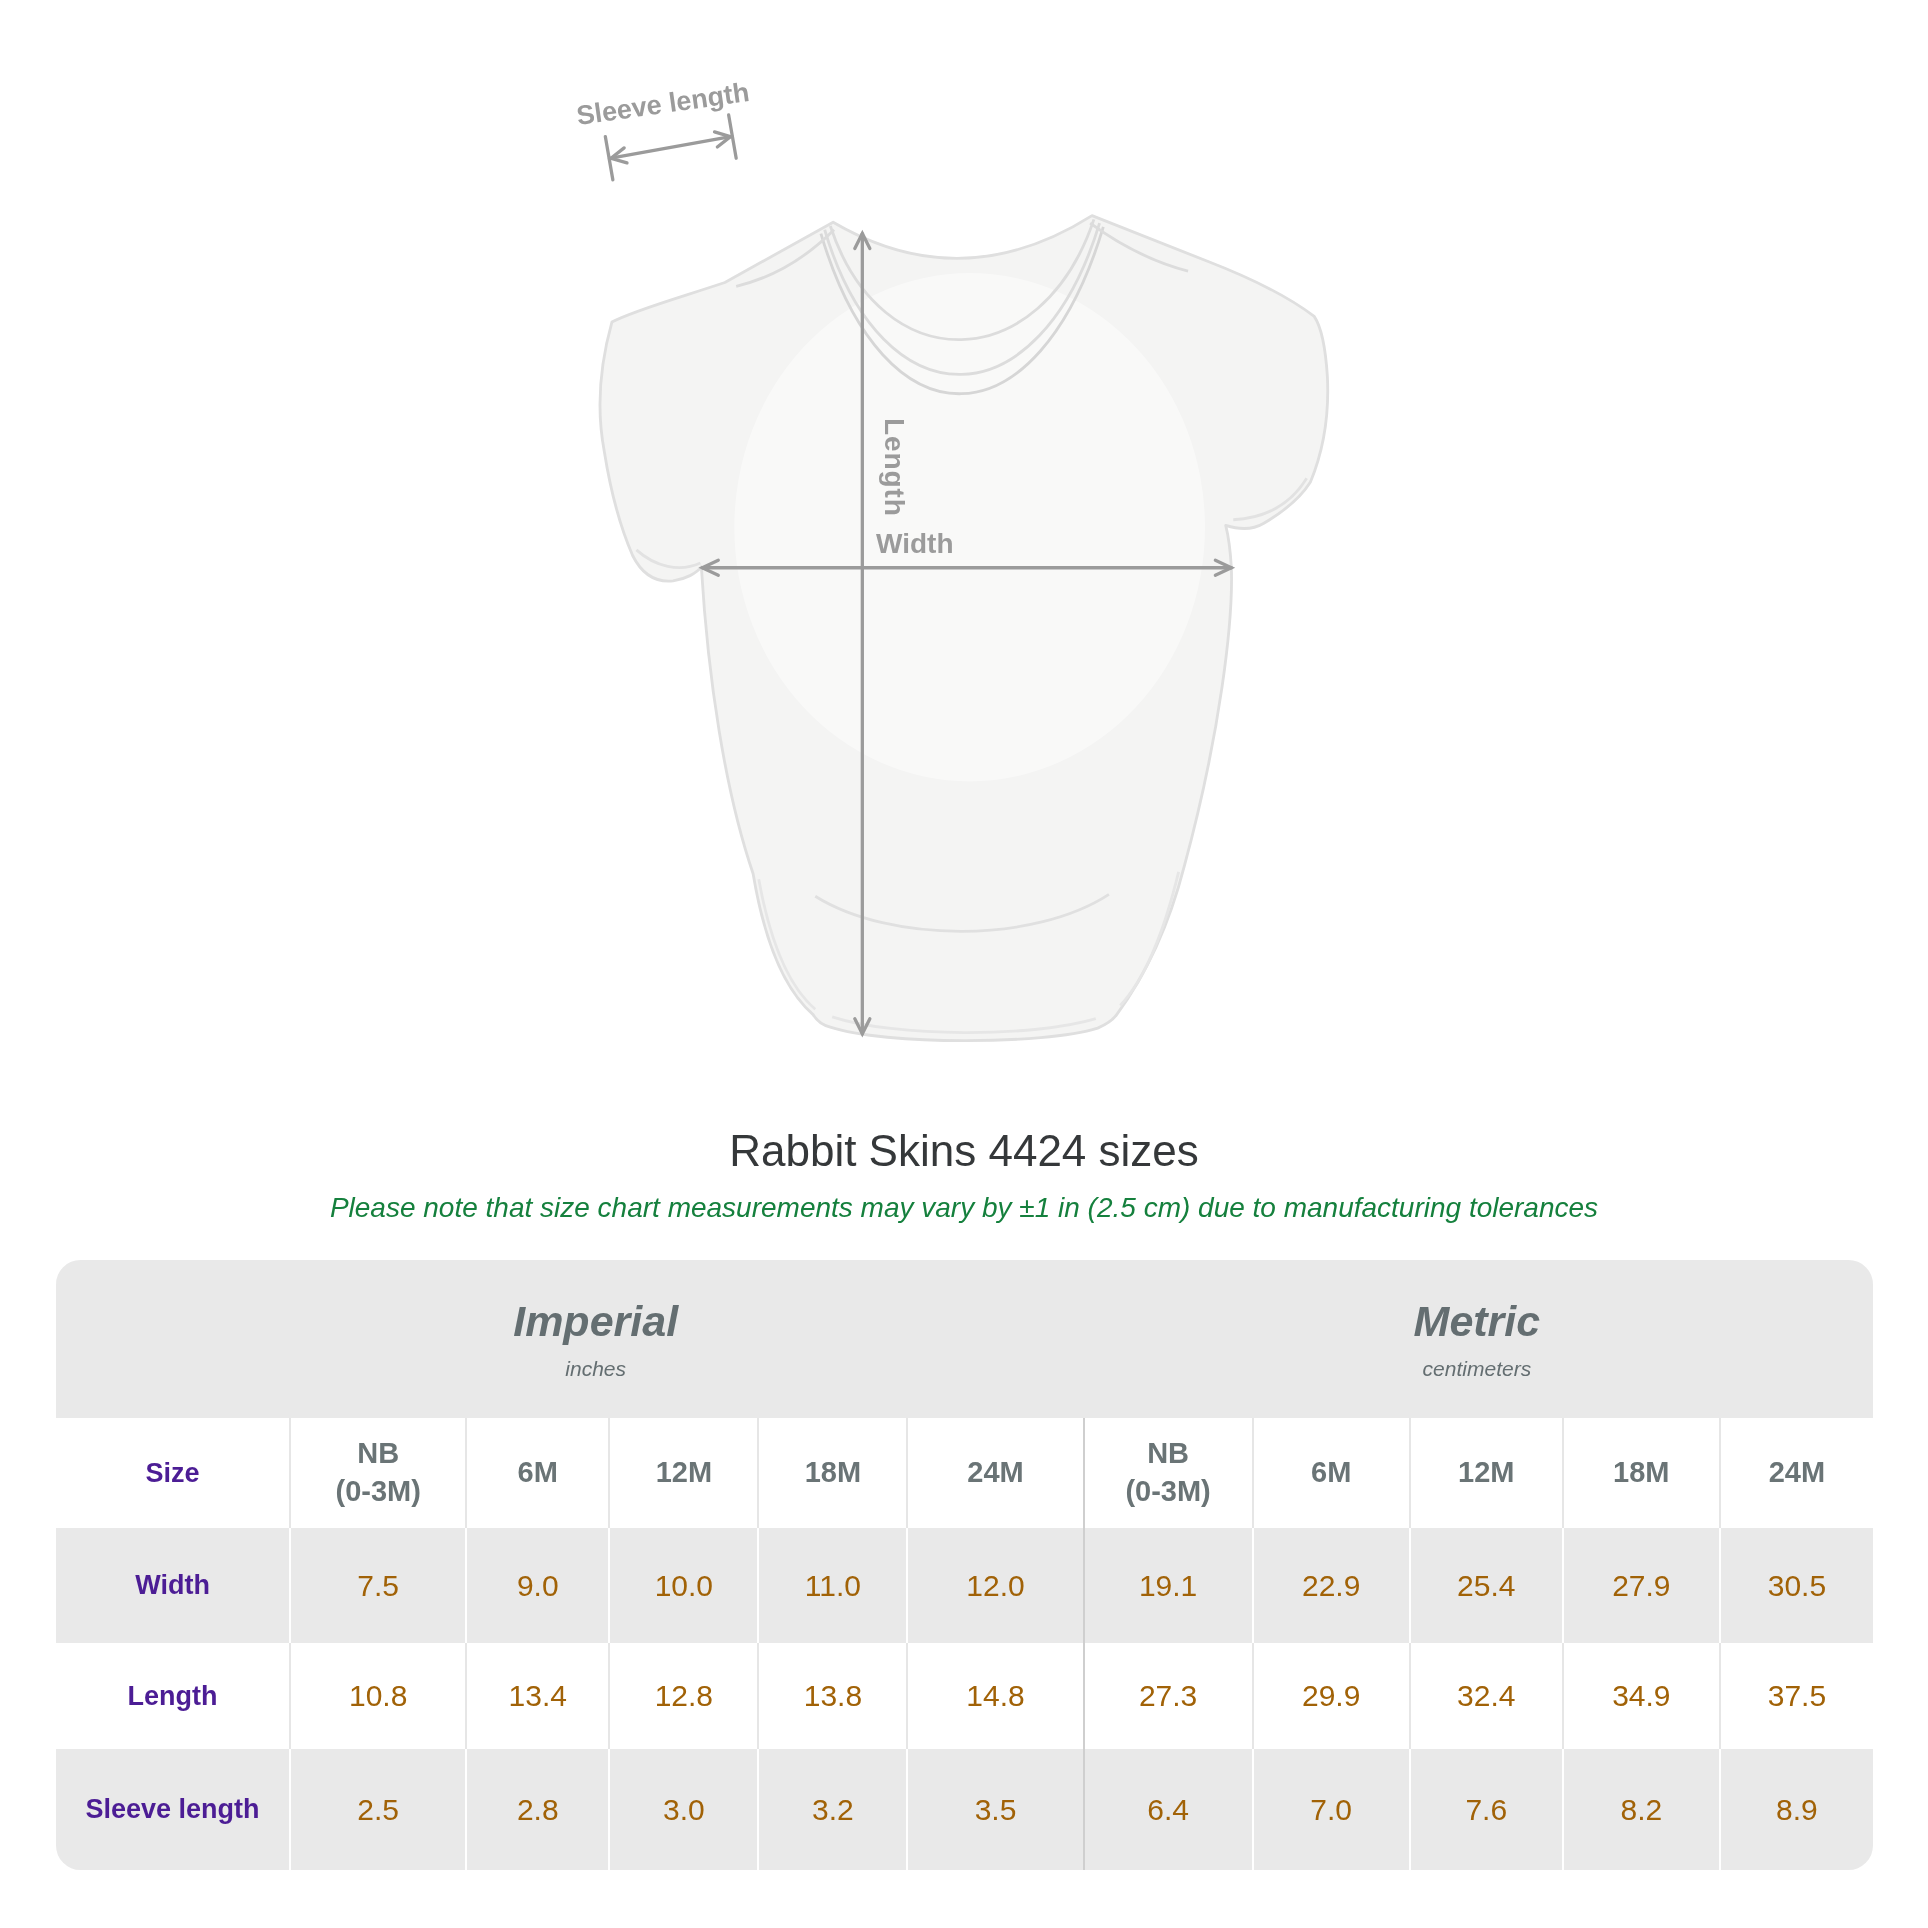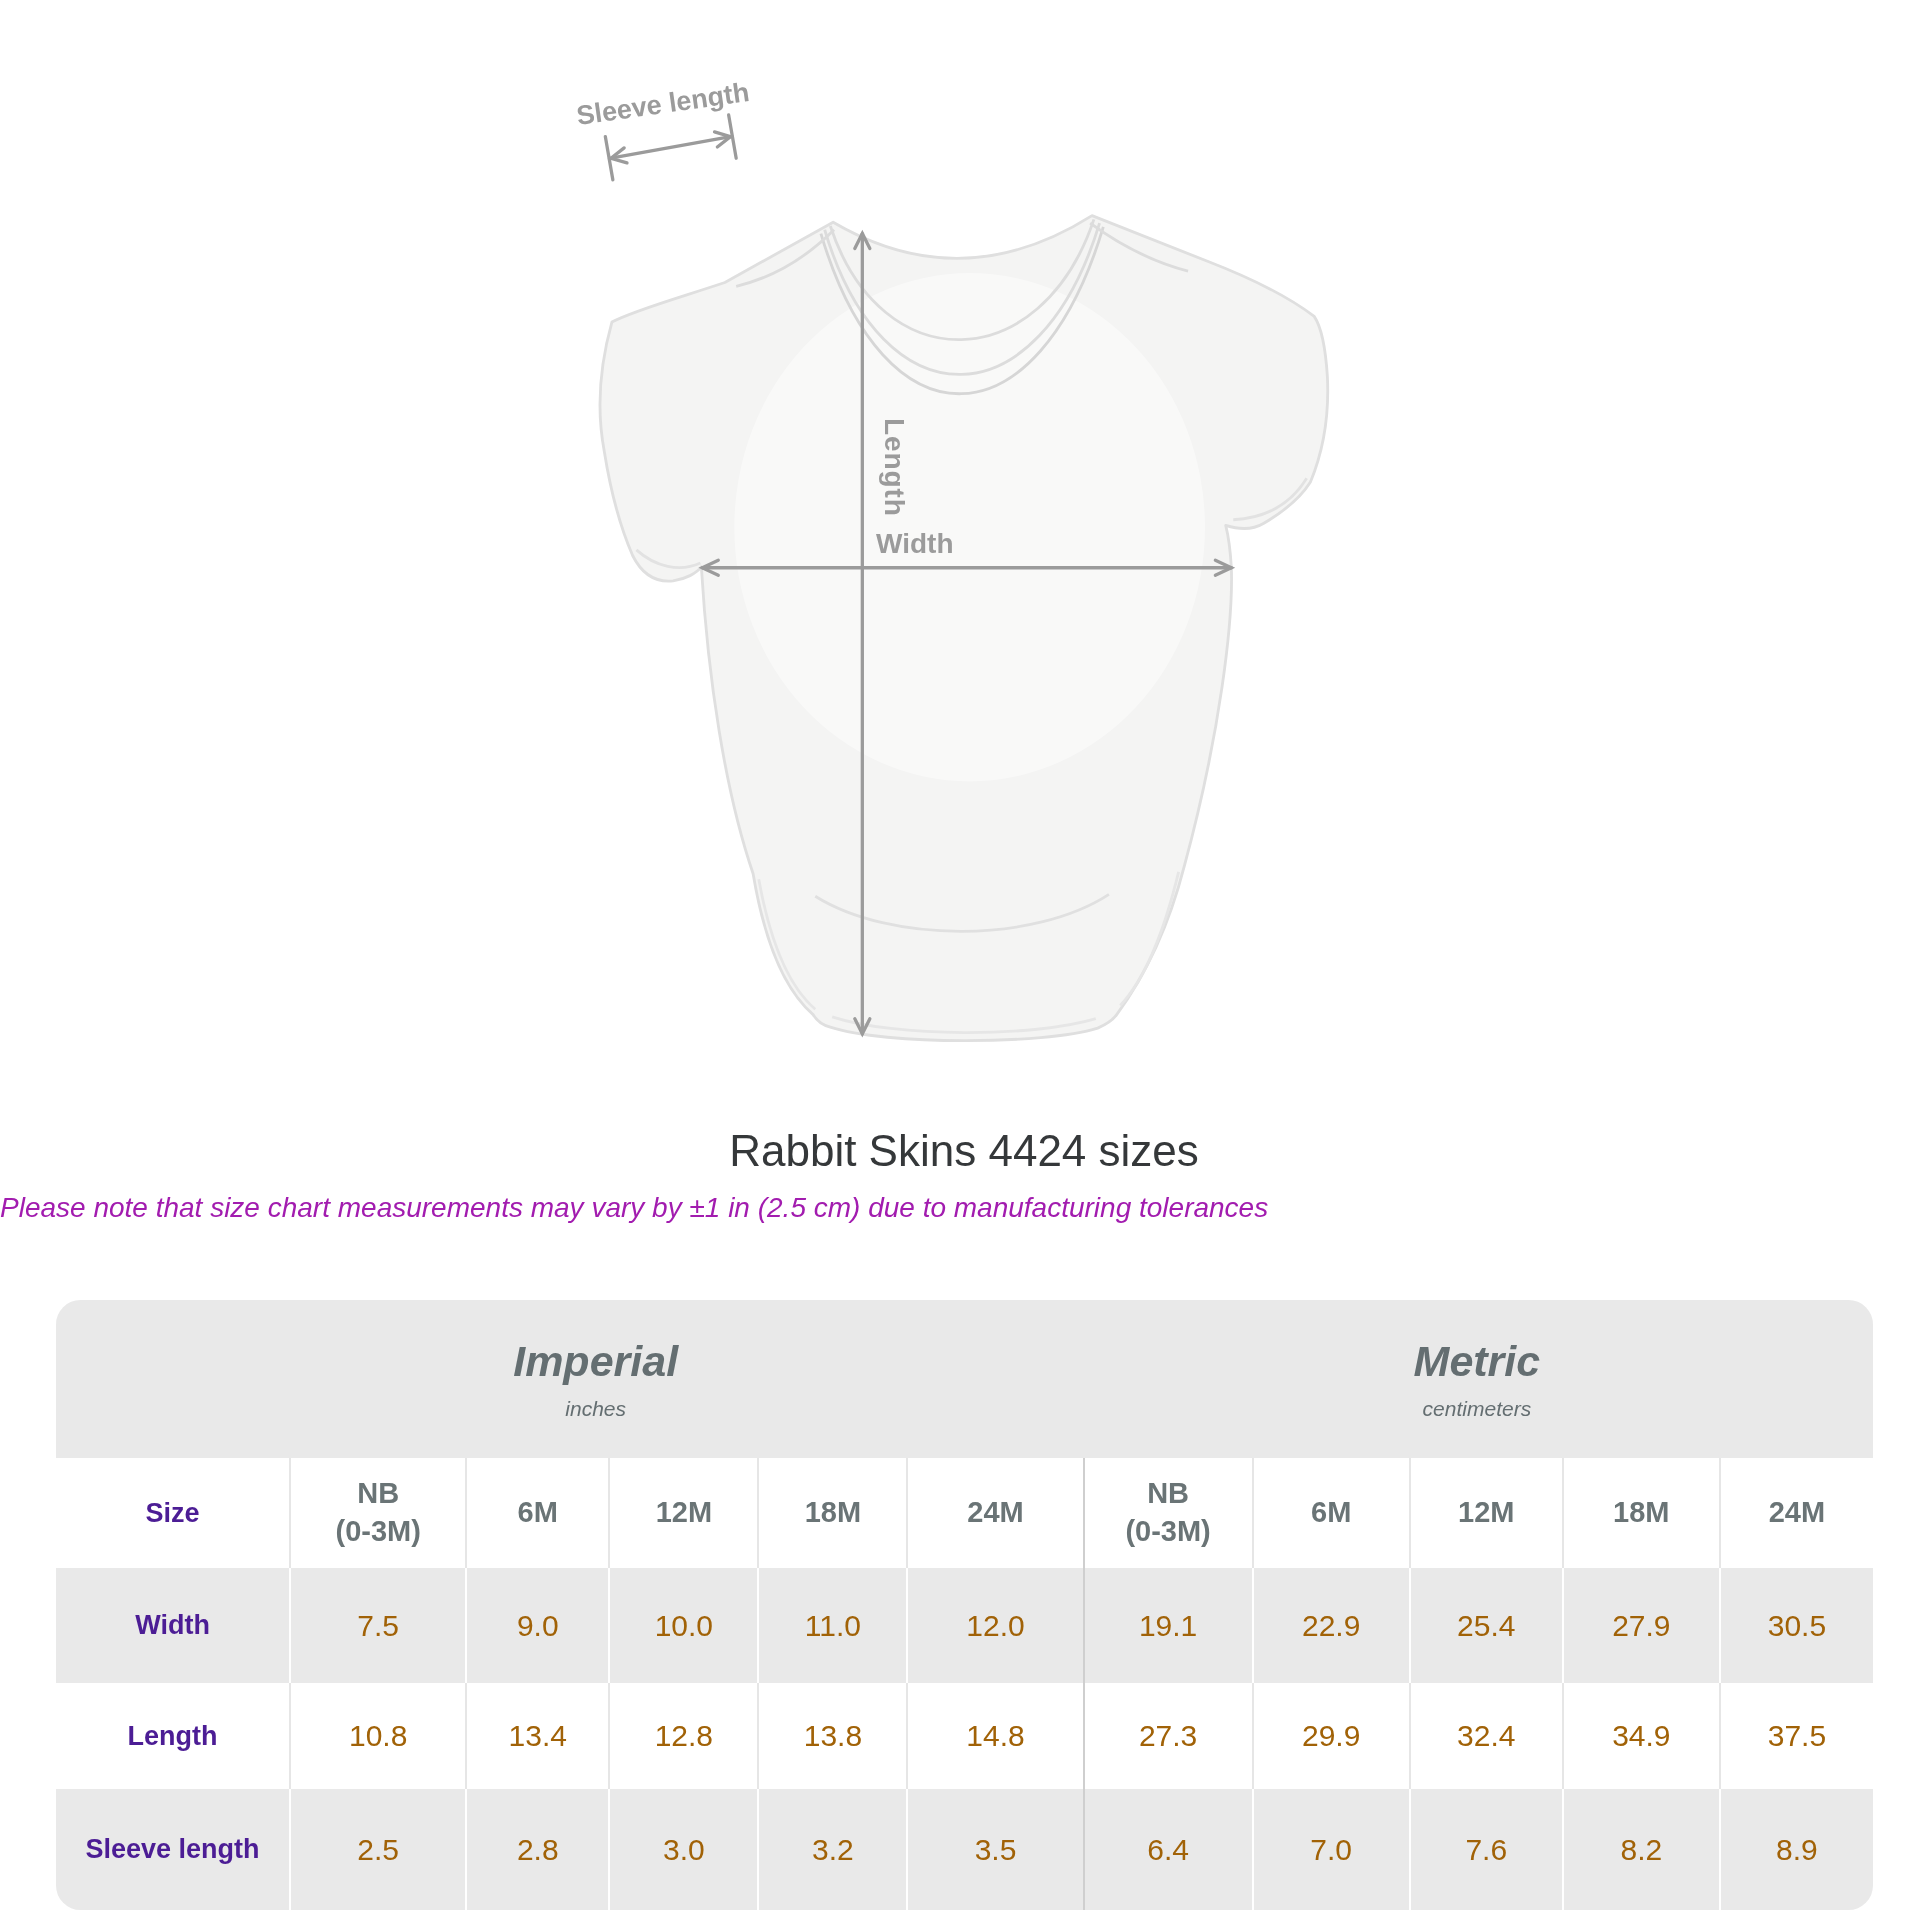--- a/index.html
+++ b/index.html
@@ -17,27 +17,27 @@
   #length-label{
     left:878px;top:418px;font-size:28px;letter-spacing:0.9px;
     writing-mode:vertical-rl;
   }
   
   #page-title{
     position:absolute;left:0;top:1126px;width:100%;text-align:center;
     font-size:44px;font-weight:normal;color:#35383a;
   }
   #page-subtitle{
-    position:absolute;left:0;top:1192px;width:100%;
-    font-size:28px;font-style:italic;color:#a21caf;
+    position:absolute;left:0;top:1192px;width:100%;text-align:center;
+    font-size:28px;font-style:italic;color:#15803d;
   }
   
   #size-table-wrap{
     position:absolute;left:56px;top:1260px;width:1817px;
-    border-radius:24.5px;overflow:hidden;margin-top:40px;
+    border-radius:24.5px;overflow:hidden;
   }
   #unit-band{height:158px;background:#e9e9e9;position:relative;}
   .group-head{
     position:absolute;top:50%;transform:translate(-50%,-50%);
     text-align:center;color:#646e71;
   }
   #group-imperial{left:29.7%;}
   #group-metric{left:78.2%;}
   .group-name{font-size:43px;font-weight:bold;font-style:italic;}
   .group-unit{font-size:21px;font-style:italic;margin-top:11.3px;}

